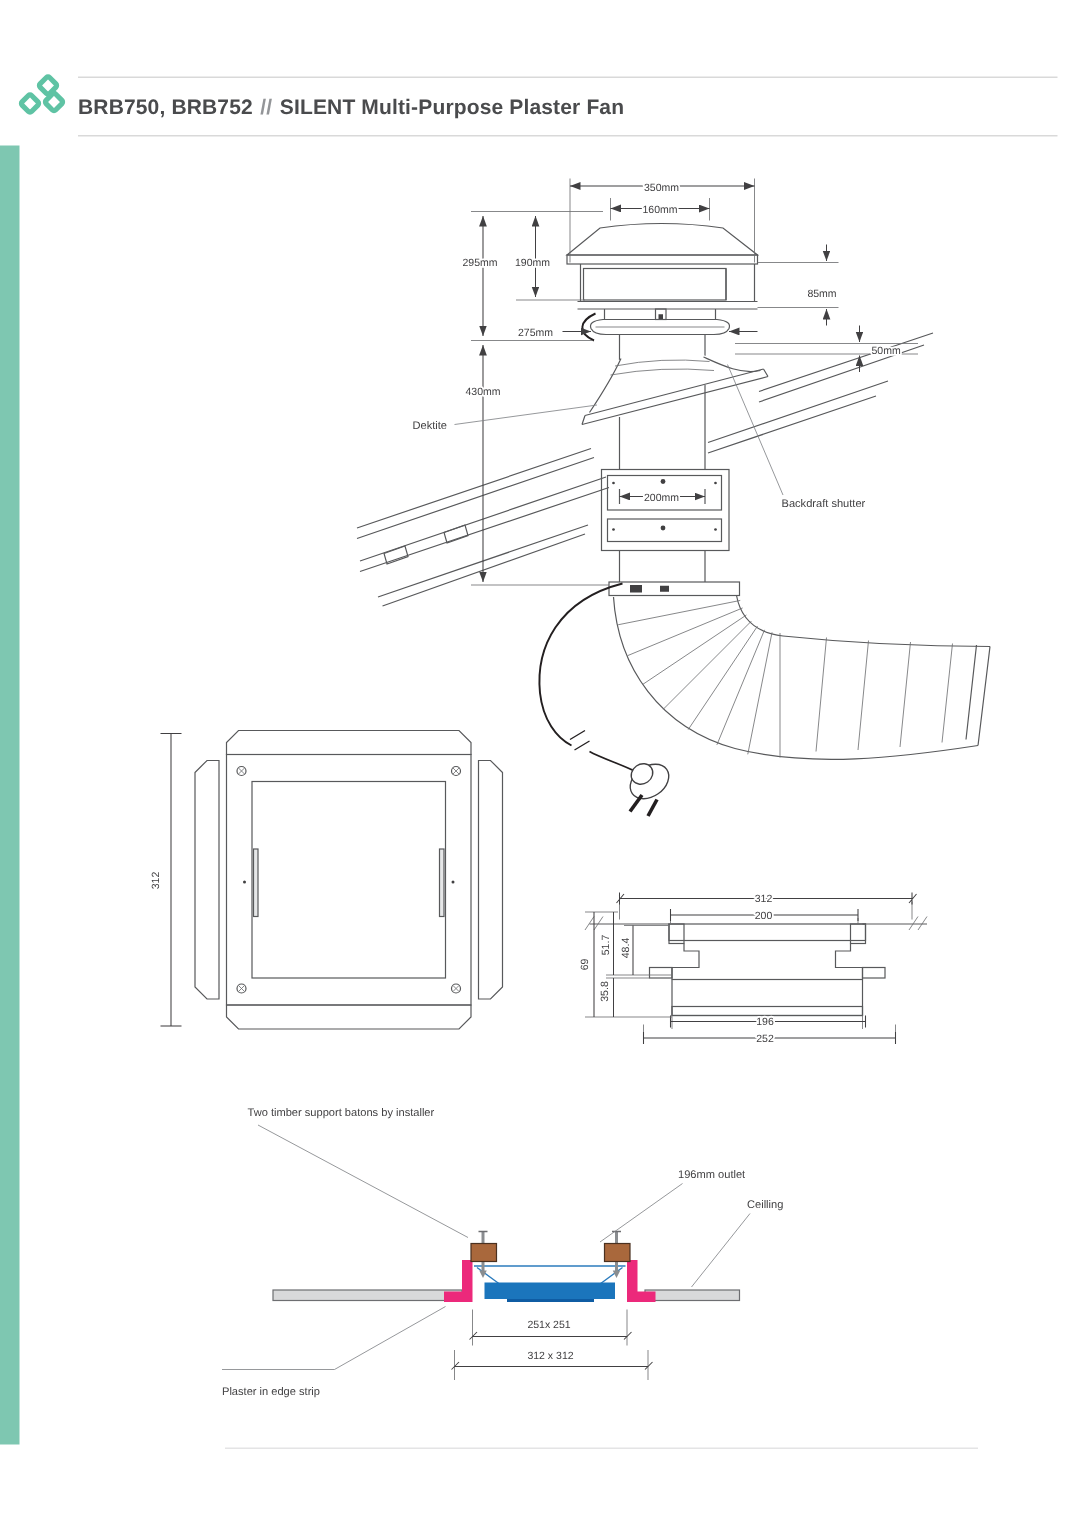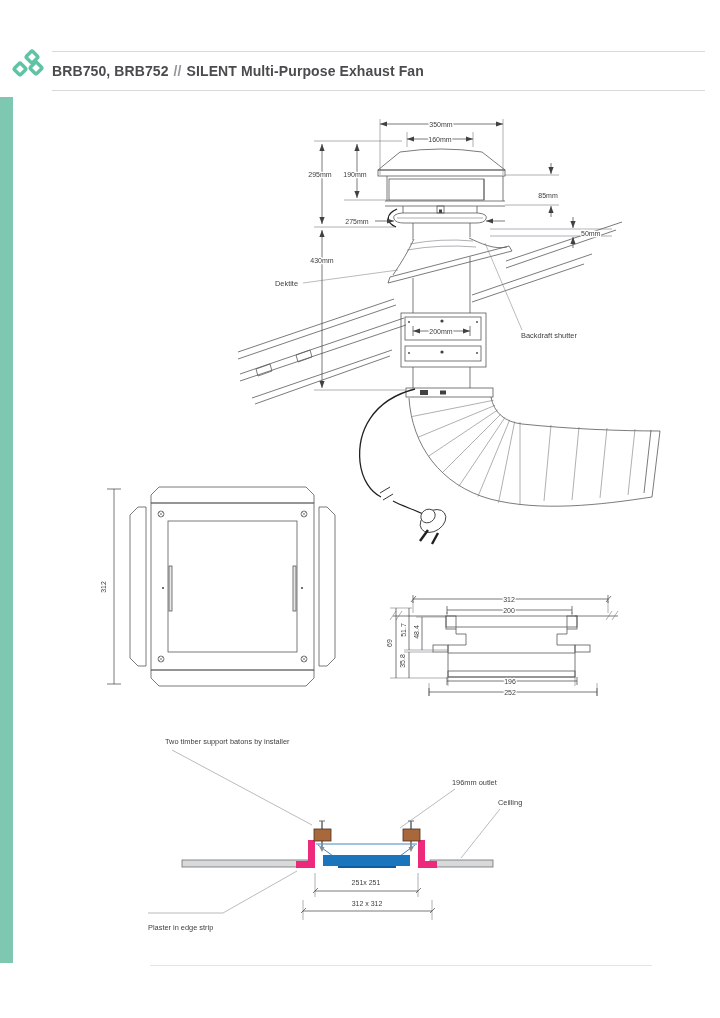--- a/index.html
+++ b/index.html
@@ -29,21 +29,21 @@
 
   <svg id="logo" width="40" height="40" viewBox="0 0 40 40">
     <g fill="none" stroke="#5fc3a4" stroke-width="3.4" stroke-linejoin="round">
       <rect x="21.5" y="8.5" width="9" height="9" rx="1.5" transform="rotate(45 26 13)"></rect>
       <rect x="9.5" y="20.5" width="9" height="9" rx="1.5" transform="rotate(45 14 25)"></rect>
       <rect x="25.5" y="19.5" width="9" height="9" rx="1.5" transform="rotate(45 30 24)"></rect>
     </g>
   </svg>
   <div class="rule" id="rule-top"></div>
   <div id="title">
-    <span>BRB750, BRB752</span><span class="sep">//</span><span>SILENT Multi-Purpose Exhaust Fan</span>
+    <span>BRB750, BRB752</span><span class="sep">//</span><span>SILENT Multi-Purpose Plaster Fan</span>
   </div>
   <div class="rule" id="rule-under-title"></div>
   <div id="teal-strip"></div>
   <div class="rule" id="rule-footer"></div>
 
   <svg id="diagram-svg" width="720" height="1018" viewBox="0 0 720 1018">
     <defs>
       <marker id="aE" orient="auto" markerUnits="userSpaceOnUse" markerWidth="8" markerHeight="6" refX="7" refY="2.6">
         <path d="M0,0 L7,2.6 L0,5.2 Z" fill="#414042"></path>
       </marker>

